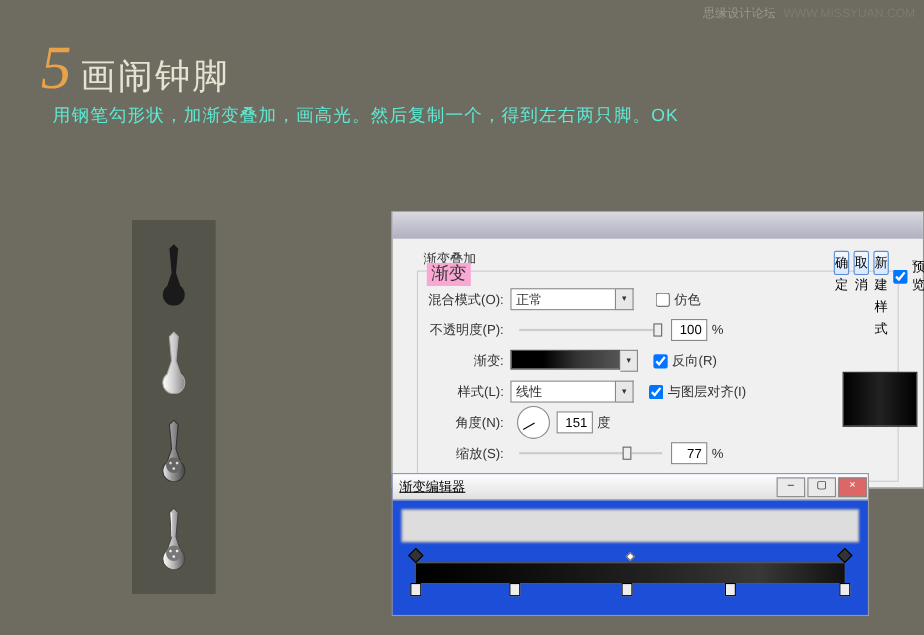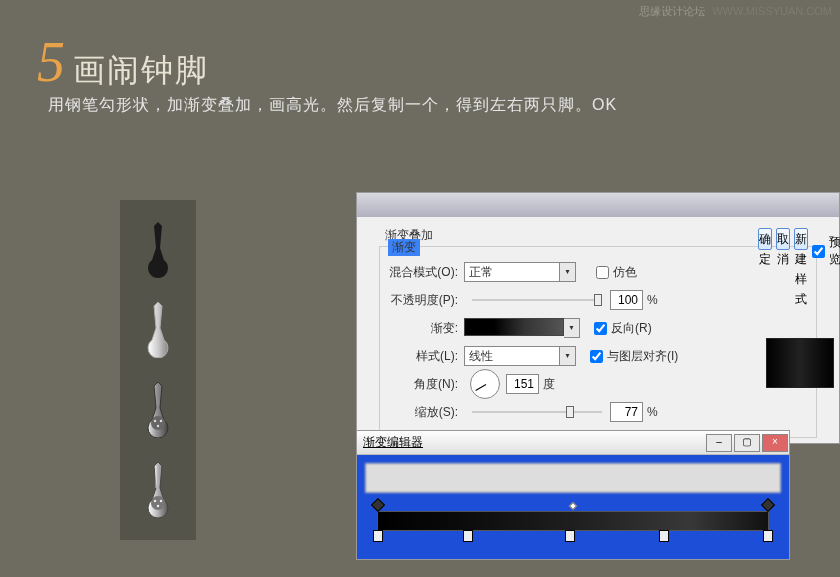--- a/index.html
+++ b/index.html
@@ -24,21 +24,21 @@
       color: #e8a24a; font-style: italic;
       font-family: Georgia, serif;
       margin-right: 8px;
     }
     .step-title {
       font-size: 32px; color: #e6e3d3;
       font-weight: 400; letter-spacing: 2px;
     }
     .substep {
       position: absolute; top: 95px; left: 48px;
-      color: #e5e5e5; font-size: 16px;
+      color: #5eead4; font-size: 16px;
       letter-spacing: 1px;
     }
     .thumbs {
       position: absolute; top: 200px; left: 120px;
       width: 76px; height: 340px;
       background: #55544b;
       display: flex; flex-direction: column;
       justify-content: space-around; align-items: center;
       padding: 10px 0;
     }
@@ -52,21 +52,21 @@
     .ps-titlebar {
       width: 100%; height: 24px;
       background: linear-gradient(#d8d8e0, #b0b0c0);
     }
     .ps-body { padding: 6px 22px; font-size: 12px; color: #333; }
     .section-label { margin: 4px 0 2px 6px; }
     .fieldset {
       border: 1px solid #ccc; padding: 8px; margin-top: 0;
       position: relative;
     }
-    .legend { position: absolute; top:-8px; left: 8px; background:#3b82f6; padding: 0 4px; font-size: 12px; }
+    .legend { position: absolute; top:-8px; left: 8px; background:#f9a8d4; padding: 0 4px; font-size: 16px; }
     .row { display: flex; align-items: center; margin: 6px 0; height: 22px; }
     .lbl { width: 70px; text-align: right; margin-right: 6px; }
     .select, .numbox {
       border: 1px solid #888; background: #fff; height: 20px;
       padding: 1px 4px; font-size: 12px;
     }
     .select { width: 96px; }
     .dropdown-arrow { display:inline-block; width:16px; height:20px; background:#e8e8e8; border:1px solid #888; border-left:none; text-align:center; line-height:18px; font-size:8px; }
     .slider {
       flex: 0 0 130px; height: 18px; margin: 0 8px;

